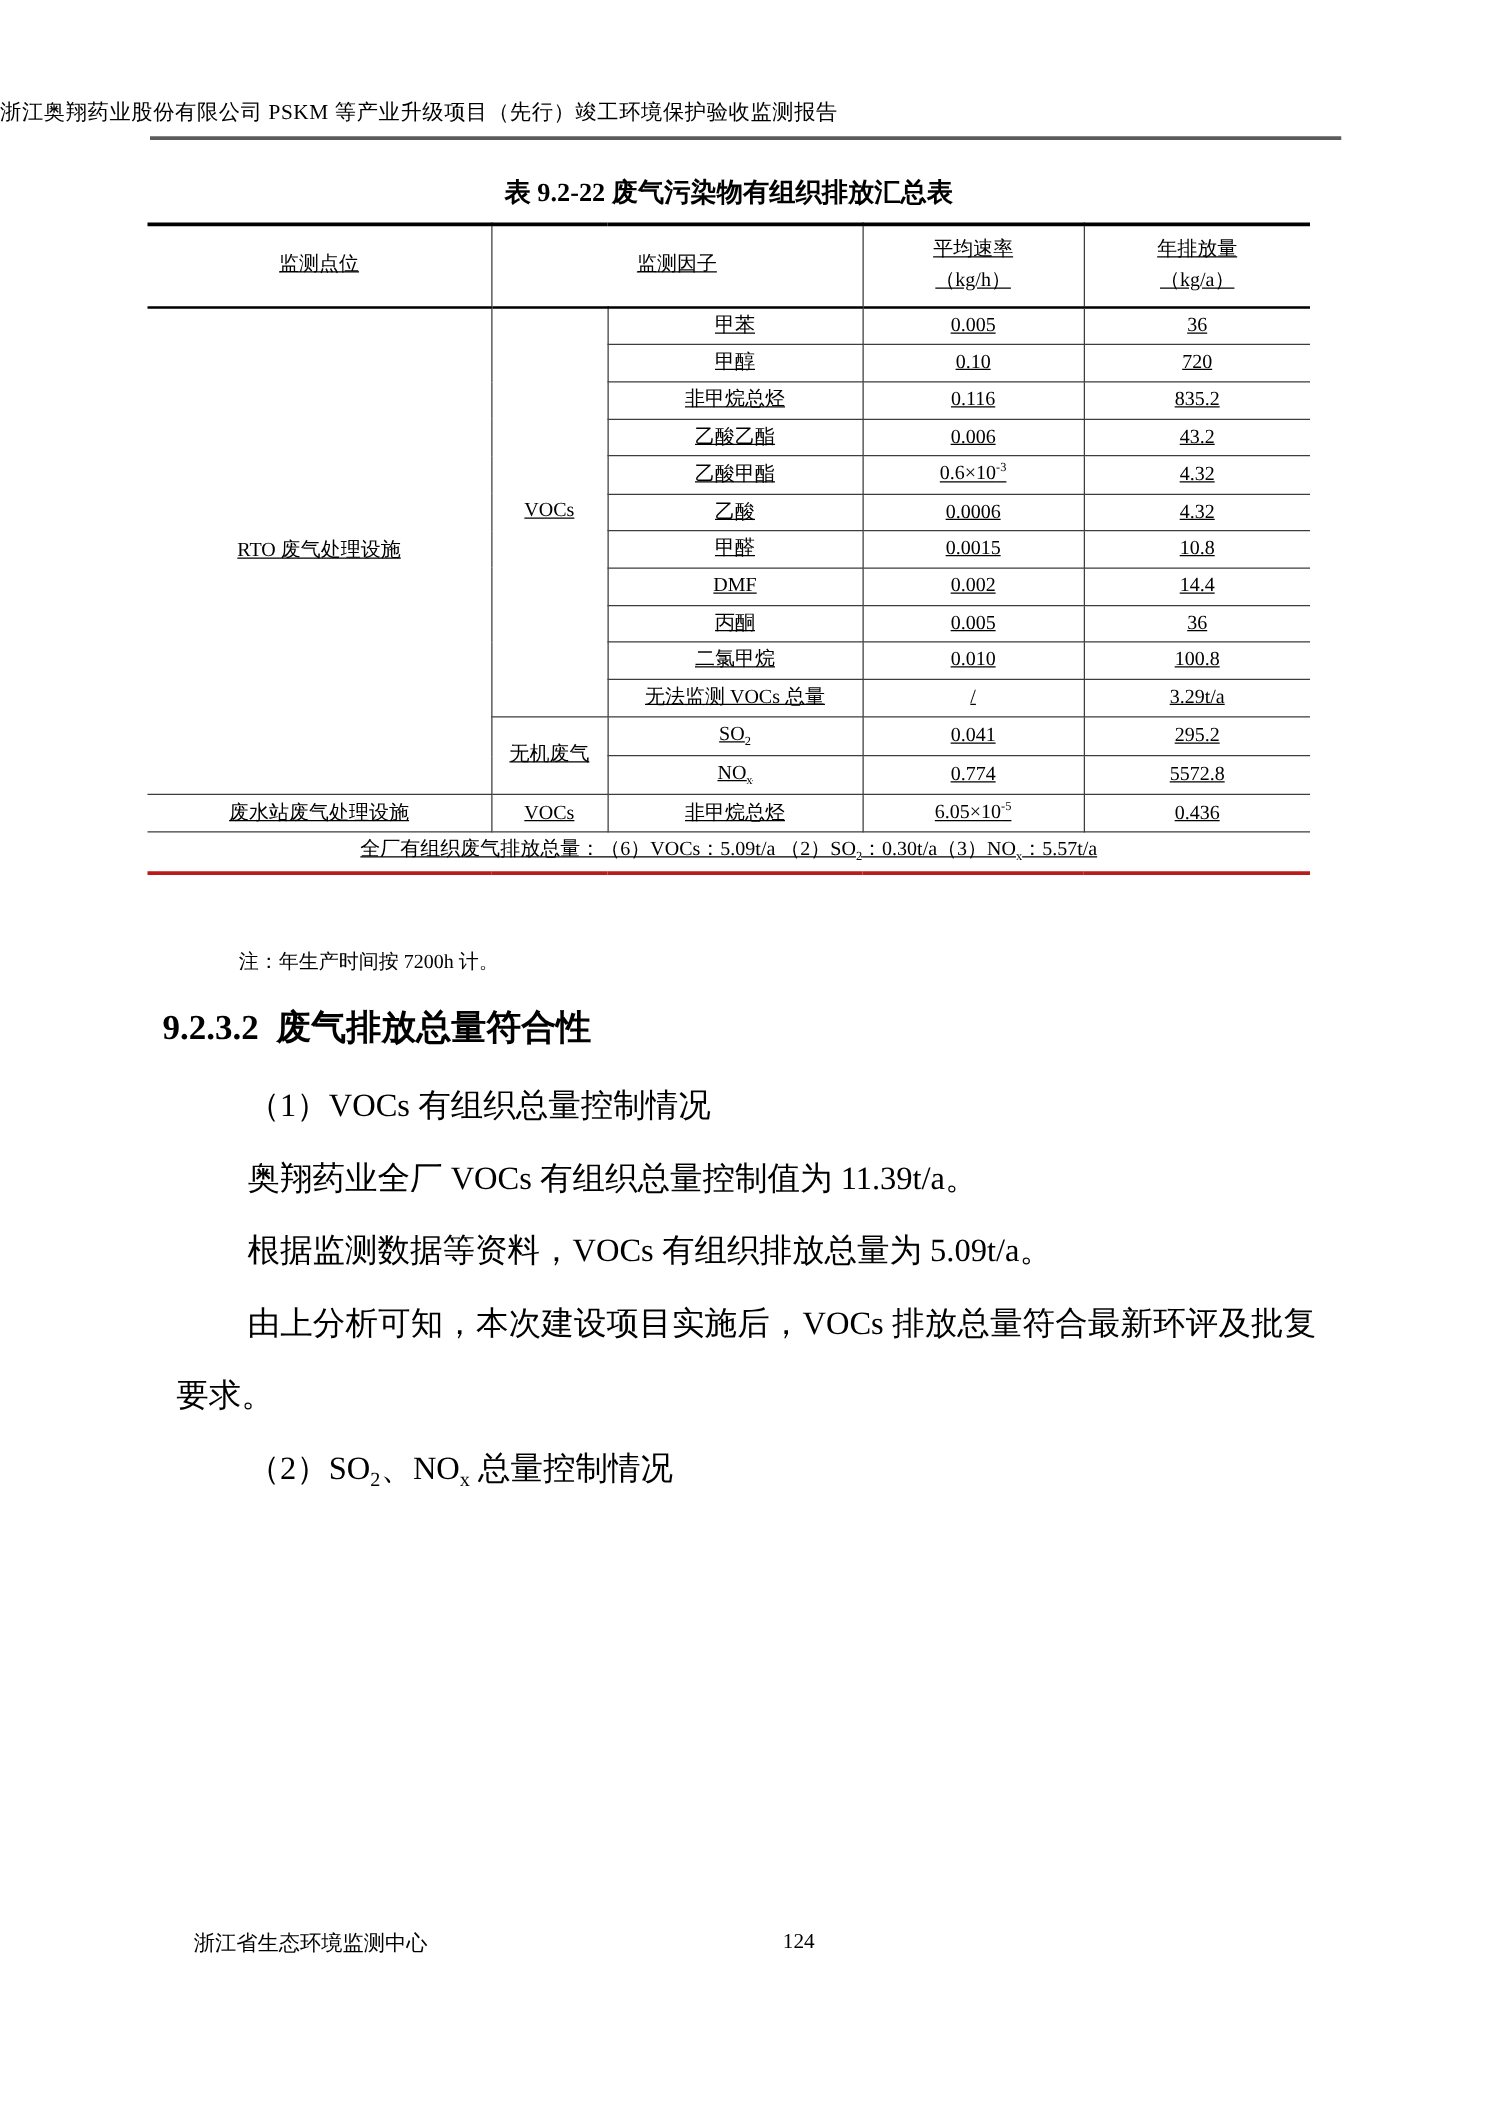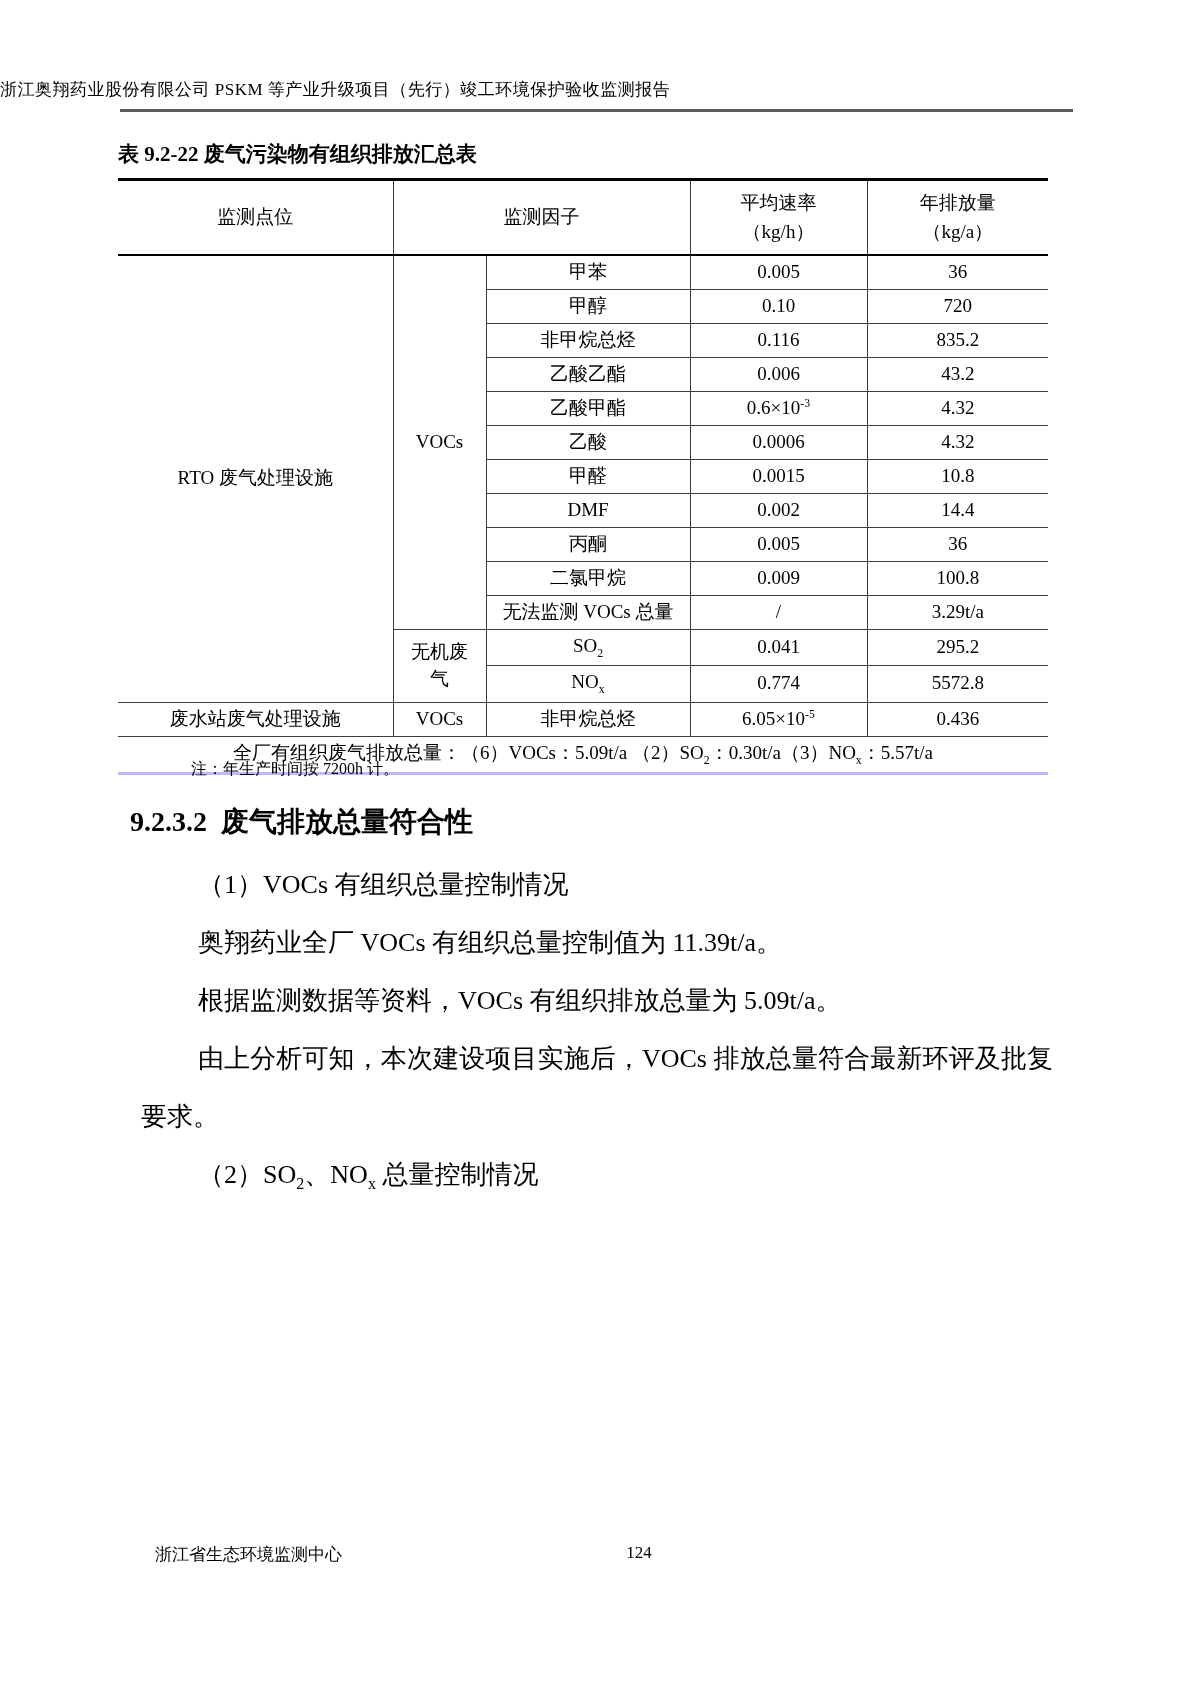--- a/index.html
+++ b/index.html
@@ -13,29 +13,30 @@
   .page-header {
     position: absolute; top: 78px; left: 0; width: 100%;
     text-align: left; font-size: 17px; letter-spacing: 0.5px;
   }
   .header-rule {
     position: absolute; top: 109px; left: 120px; width: 953px;
     border-top: 3px solid #5c5c5c; height: 0;
   }
   .table-title {
     position: absolute; top: 140px; left: 118px; width: 930px;
-    font-size: 21px; font-weight: bold;
+    text-align: center; font-size: 21px; font-weight: bold;
   }
   table.emissions {
     position: absolute; top: 178px; left: 118px;
     width: 930px; table-layout: fixed;
     border-collapse: collapse;
-    font-size: 19px;
+    font-size: 16px;
     border-top: 3px solid #000;
-    border-bottom: 3px solid #c4b5fd;
+    border-bottom: 3px solid #b91c1c;
+    text-decoration: underline;
   }
   table.emissions th, table.emissions td {
     text-align: center; vertical-align: middle;
     font-weight: normal;
     padding: 3px 4px;
     line-height: 1.42;
     border-bottom: 1px solid #3d3d3d;
   }
   table.emissions thead th { border-bottom: 2px solid #000; padding: 7px 4px; }
   table.emissions tr > *:not(:last-child) { border-right: 1px solid #3d3d3d; }
@@ -140,21 +141,21 @@
       <td>0.002</td>
       <td>14.4</td>
     </tr>
     <tr>
       <td>丙酮</td>
       <td>0.005</td>
       <td>36</td>
     </tr>
     <tr>
       <td>二氯甲烷</td>
-      <td>0.009</td>
+      <td>0.010</td>
       <td>100.8</td>
     </tr>
     <tr>
       <td>
           <div class="wrap-mid">无法监测 VOCs 总量</div>
         </td>
       <td>/</td>
       <td>3.29t/a</td>
     </tr>
     <tr>

